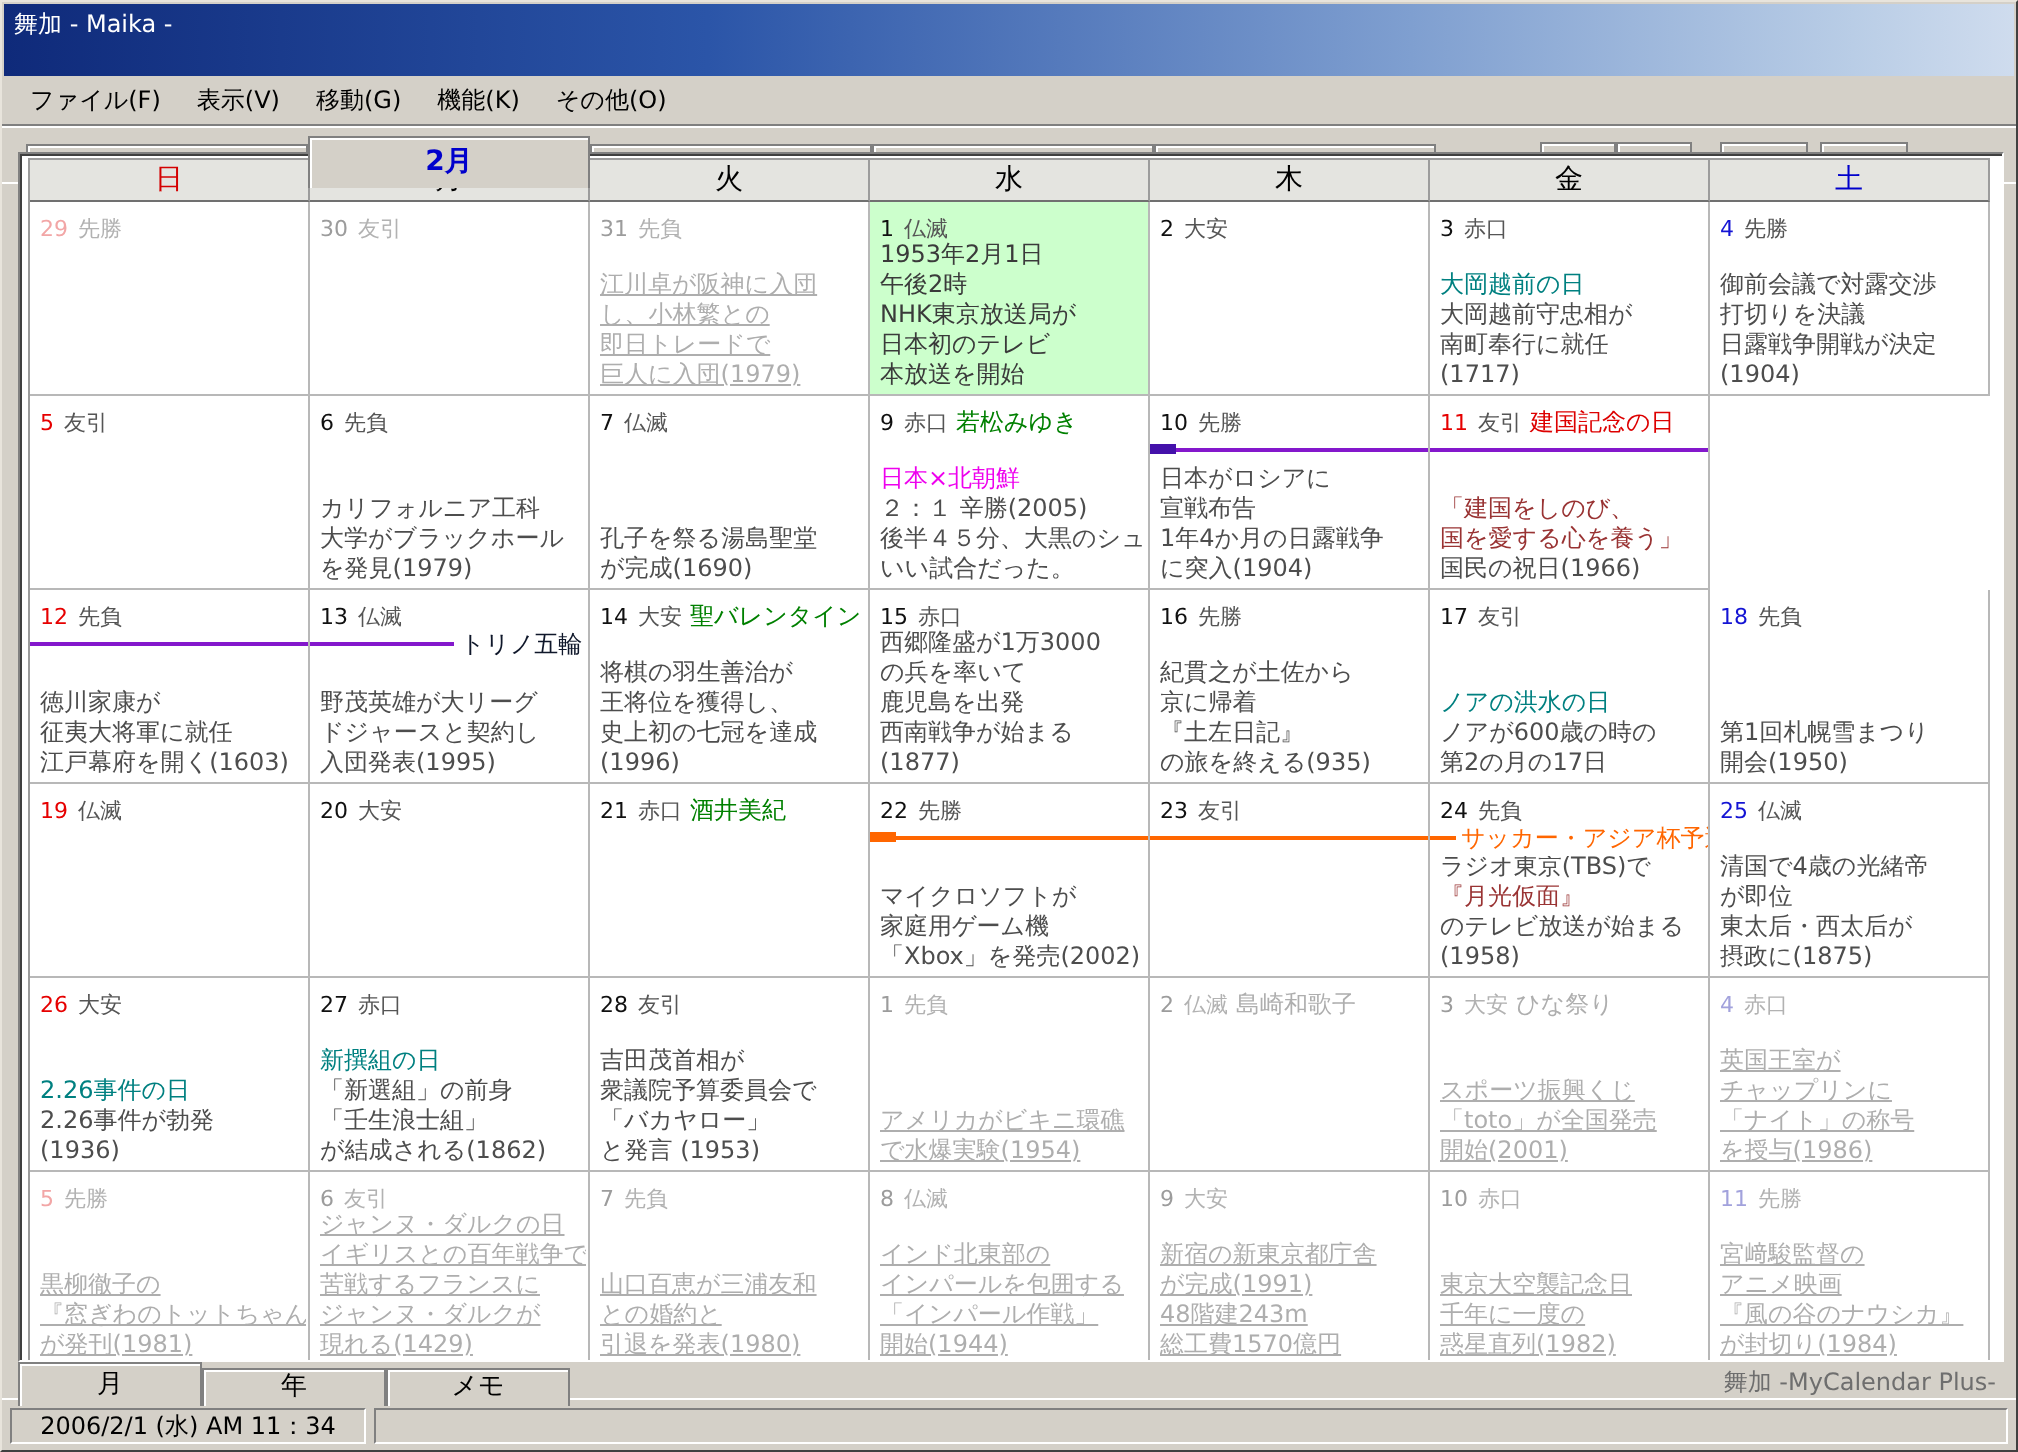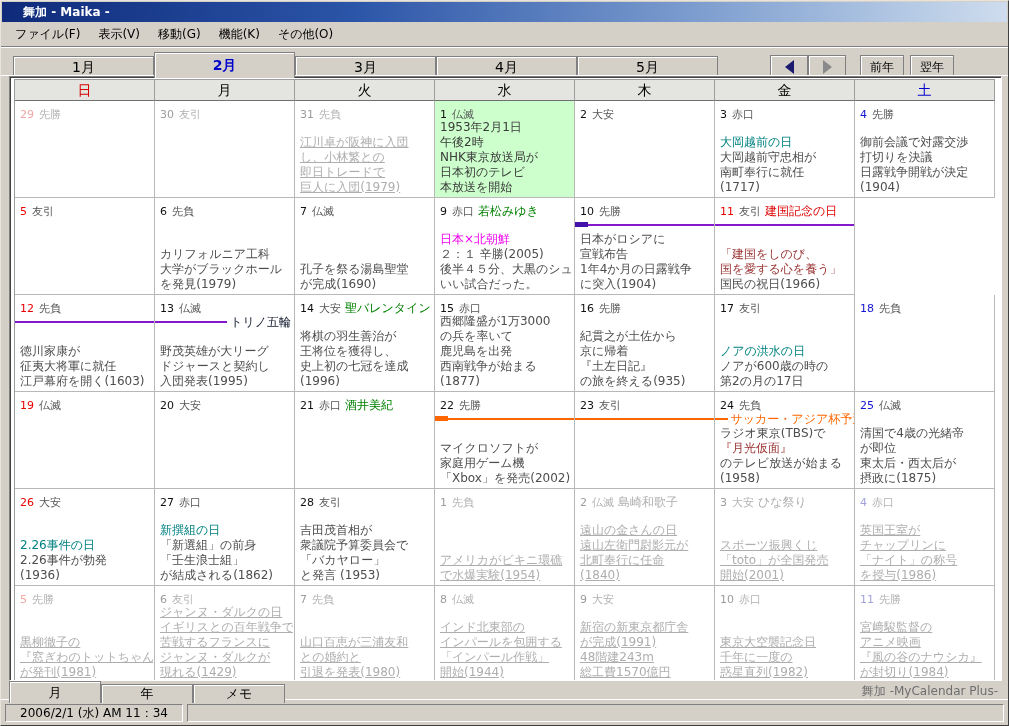--- a/index.html
+++ b/index.html
@@ -2,22 +2,22 @@
 <html><head>
 <meta charset="utf-8">
 <style>
   * { margin:0; padding:0; box-sizing:border-box; }
   html,body { width:1009px; height:726px; }
   body { font-family:"DejaVu Sans","Liberation Sans",sans-serif; background:#d4d0c8; overflow:hidden; }
   .window { position:relative; width:1009px; height:726px; background:#d4d0c8;
             border-top:1px solid #e8e4dc; border-left:1px solid #e8e4dc;
             border-right:1px solid #404040; border-bottom:1px solid #404040; }
   
-  .titlebar { height:20px; margin:1px; background:linear-gradient(90deg,#0f2a7a 0%,#2b55a8 35%,#7f9fd0 70%,#b9cde6 92%,#cfdcee 100%);
-              color:#fff; font-size:12px; line-height:20px; padding-left:21px; font-weight:bold; letter-spacing:0; }
+  .titlebar { height:36px; margin:1px; background:linear-gradient(90deg,#0f2a7a 0%,#2b55a8 35%,#7f9fd0 70%,#b9cde6 92%,#cfdcee 100%);
+              color:#fff; font-size:12px; line-height:20px; padding-left:5px; font-weight:normal; letter-spacing:0; }
   
   .menubar { height:24px; display:flex; align-items:center; padding-left:6px; gap:2px;
              border-bottom:1px solid #808080; box-shadow:0 1px 0 #ffffff; }
   .menuitem { font-size:12px; color:#000; padding:3px 8px; cursor:default;text-align:right; }
   
   .tabrow { position:relative; height:31px; padding-top:5px; display:flex; align-items:flex-end; }
   .tabstrip { display:flex; align-items:flex-end; margin-left:12px; }
   .mtab { width:141px; height:22px; text-align:center; font-size:14px; line-height:21px; color:#000;
           background:#d4d0c8; border:1px solid #808080; border-bottom:none;
           box-shadow:inset 1px 1px 0 #ffffff; cursor:pointer; }
@@ -286,20 +286,24 @@
           <div class="cell">
             <div class="daterow"><span class="dnum d-wk">17</span><span class="rokuyo">友引</span></div>
             <div class="evs">
               <div class="ev c-teal">ノアの洪水の日</div>
               <div class="ev">ノアが600歳の時の</div>
               <div class="ev">第2の月の17日</div>
             </div>
           </div>
           <div class="cell">
             <div class="daterow"><span class="dnum d-sat">18</span><span class="rokuyo">先負</span></div>
+            <div class="evs">
+              <div class="ev">第1回札幌雪まつり</div>
+              <div class="ev">開会(1950)</div>
+            </div>
           </div>
         </div>
         <div class="weekrow">
           <div class="cell">
             <div class="daterow"><span class="dnum d-sun">19</span><span class="rokuyo">仏滅</span></div>
             <div class="evs"></div>
           </div>
           <div class="cell">
             <div class="daterow"><span class="dnum d-wk">20</span><span class="rokuyo">大安</span></div>
             <div class="evs"></div>
@@ -373,26 +377,20 @@
           </div>
           <div class="cell other">
             <div class="daterow"><span class="dnum d-wk-o">1</span><span class="rokuyo">先負</span></div>
             <div class="evs">
               <div class="ev">アメリカがビキニ環礁</div>
               <div class="ev">で水爆実験(1954)</div>
             </div>
           </div>
           <div class="cell other">
             <div class="daterow"><span class="dnum d-wk-o">2</span><span class="rokuyo">仏滅</span><span class="dlabel c-lbl">島崎和歌子</span></div>
-            <div class="evs">
-              <div class="ev">遠山の金さんの日</div>
-              <div class="ev">遠山左衛門尉影元が</div>
-              <div class="ev">北町奉行に任命</div>
-              <div class="ev">(1840)</div>
-            </div>
           </div>
           <div class="cell other">
             <div class="daterow"><span class="dnum d-wk-o">3</span><span class="rokuyo">大安</span><span class="dlabel c-lbl">ひな祭り</span></div>
             <div class="evs">
               <div class="ev">スポーツ振興くじ</div>
               <div class="ev">「toto」が全国発売</div>
               <div class="ev">開始(2001)</div>
             </div>
           </div>
           <div class="cell other">

